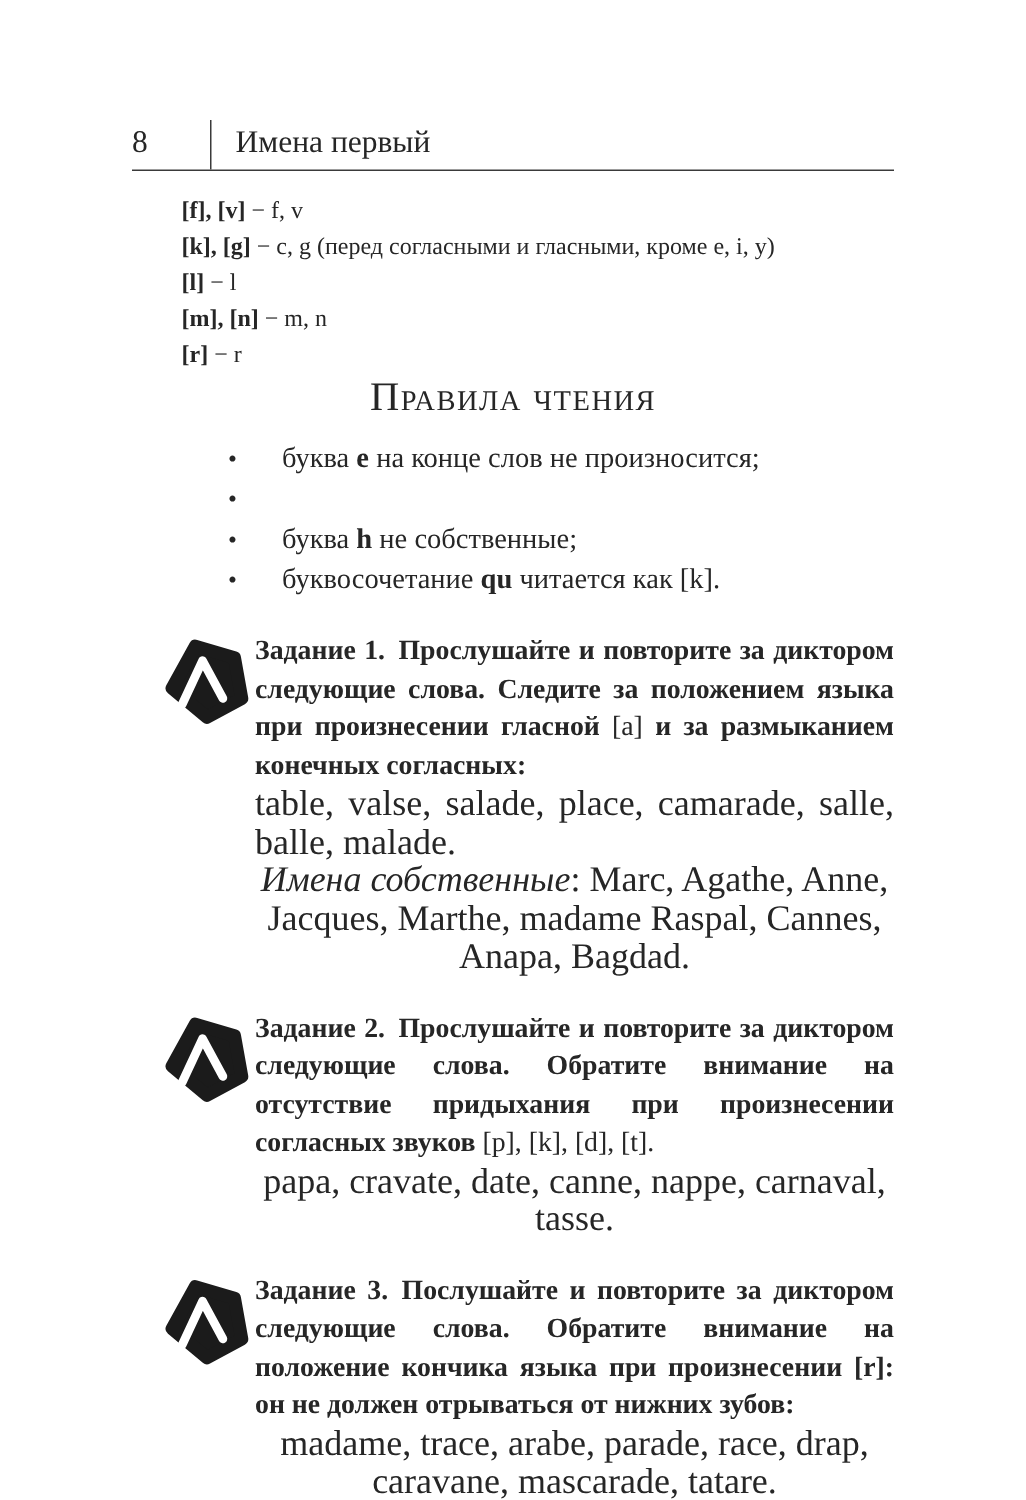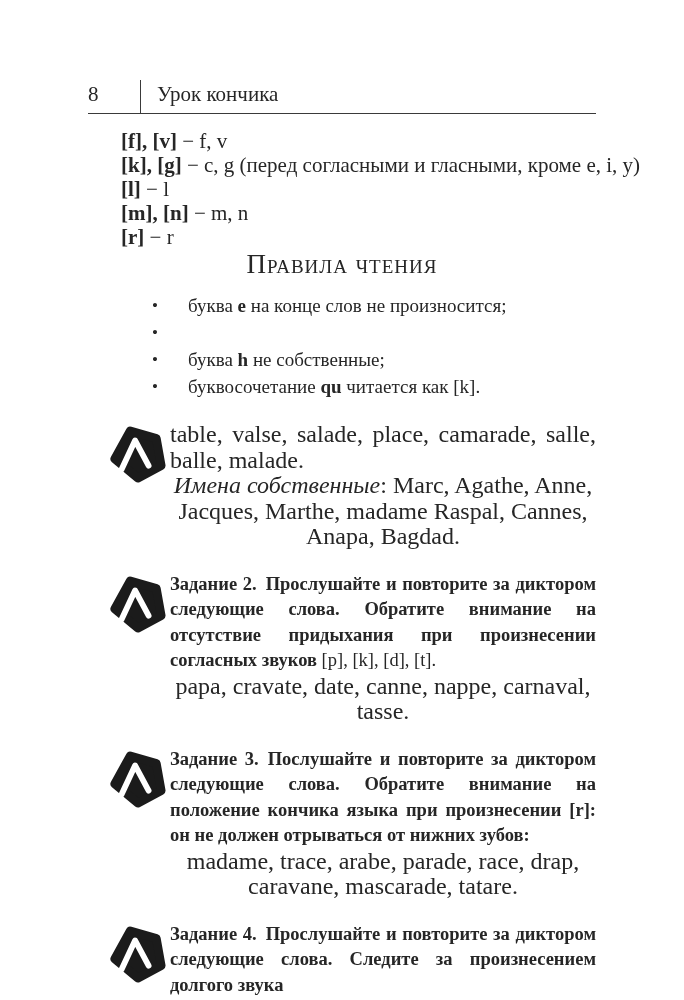--- a/index.html
+++ b/index.html
@@ -35,21 +35,21 @@
   .head-title {
     padding-left: 16px;
     font-size: 21px;
     padding-top: 2px;
   }
 
   
   .phonetics {
     margin-top: 15px;
     margin-left: 33px;
-    font-size: 21px;
+    font-size: 16px;
     line-height: 24px;
   }
   .phon-row { white-space: nowrap; }
   .b { font-weight: bold; }
   .i { font-style: italic; }
 
   
   .section-heading {
     text-align: center;
     font-variant: small-caps;
@@ -98,21 +98,21 @@
   .task-words:last-child { text-align: center; }
 </style>
 </head>
 <body>
 
 <div class="page">
 
   <div class="running-head">
     <div class="page-num">8</div>
     <div class="head-divider"></div>
-    <div class="head-title">Урок кончика</div>
+    <div class="head-title">Имена первый</div>
   </div>
 
   <div class="phonetics">
     <div class="phon-row"><span class="b">[f], [v]</span><span> − f, v</span></div>
     <div class="phon-row"><span class="b">[k], [g]</span><span> − c, g (перед согласными и гласными, кроме e, i, y)</span></div>
     <div class="phon-row"><span class="b">[l]</span><span> − l</span></div>
     <div class="phon-row"><span class="b">[m], [n]</span><span> − m, n</span></div>
     <div class="phon-row"><span class="b">[r]</span><span> − r</span></div>
   </div>
 
@@ -137,20 +137,21 @@
   </div>
 
   <div class="task">
     <div class="task-icon-col">
       <svg width="58" height="60" viewBox="0 0 60 60">
         <path d="M 23 6 L 50 14 L 55 42 L 31 55 L 7 35 Z" fill="#1b1b1b" stroke="#1b1b1b" stroke-width="9" stroke-linejoin="round"></path>
         <path d="M 14 46 L 28 16 L 42 42" fill="none" stroke="#ffffff" stroke-width="6" stroke-linecap="round" stroke-linejoin="round"></path>
       </svg>
     </div>
     <div class="task-body">
+      <div class="task-instr"><span class="task-label">Задание 1.</span><span class="b">Прослушайте и повторите за диктором следующие слова. Следите за положением языка при произнесении гласной </span><span>[a]</span><span class="b"> и за размыканием конечных согласных:</span></div>
       <div class="task-words">table, valse, salade, place, camarade, salle, balle, malade.</div>
       <div class="task-words"><span class="i">Имена собственные</span><span>: Marc, Agathe, Anne, Jacques, Marthe, madame Raspal, Cannes, Anapa, Bagdad.</span></div>
     </div>
   </div>
 
   <div class="task">
     <div class="task-icon-col">
       <svg width="58" height="60" viewBox="0 0 60 60">
         <path d="M 23 6 L 50 14 L 55 42 L 31 55 L 7 35 Z" fill="#1b1b1b" stroke="#1b1b1b" stroke-width="9" stroke-linejoin="round"></path>
         <path d="M 14 46 L 28 16 L 42 42" fill="none" stroke="#ffffff" stroke-width="6" stroke-linecap="round" stroke-linejoin="round"></path>

